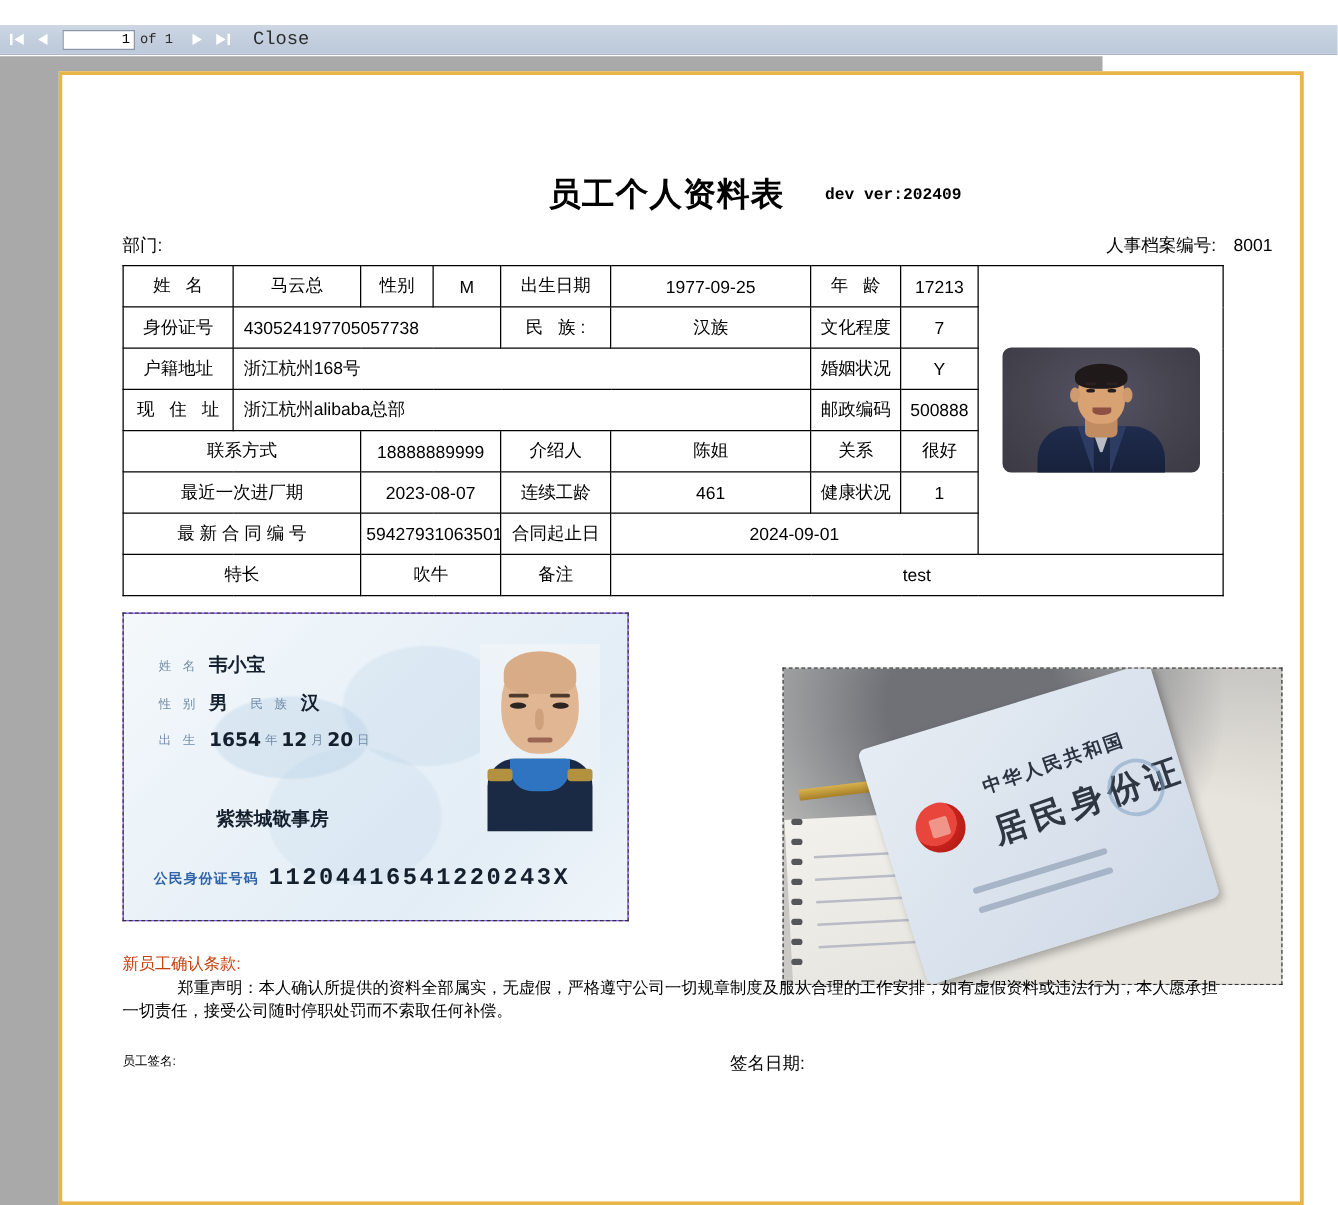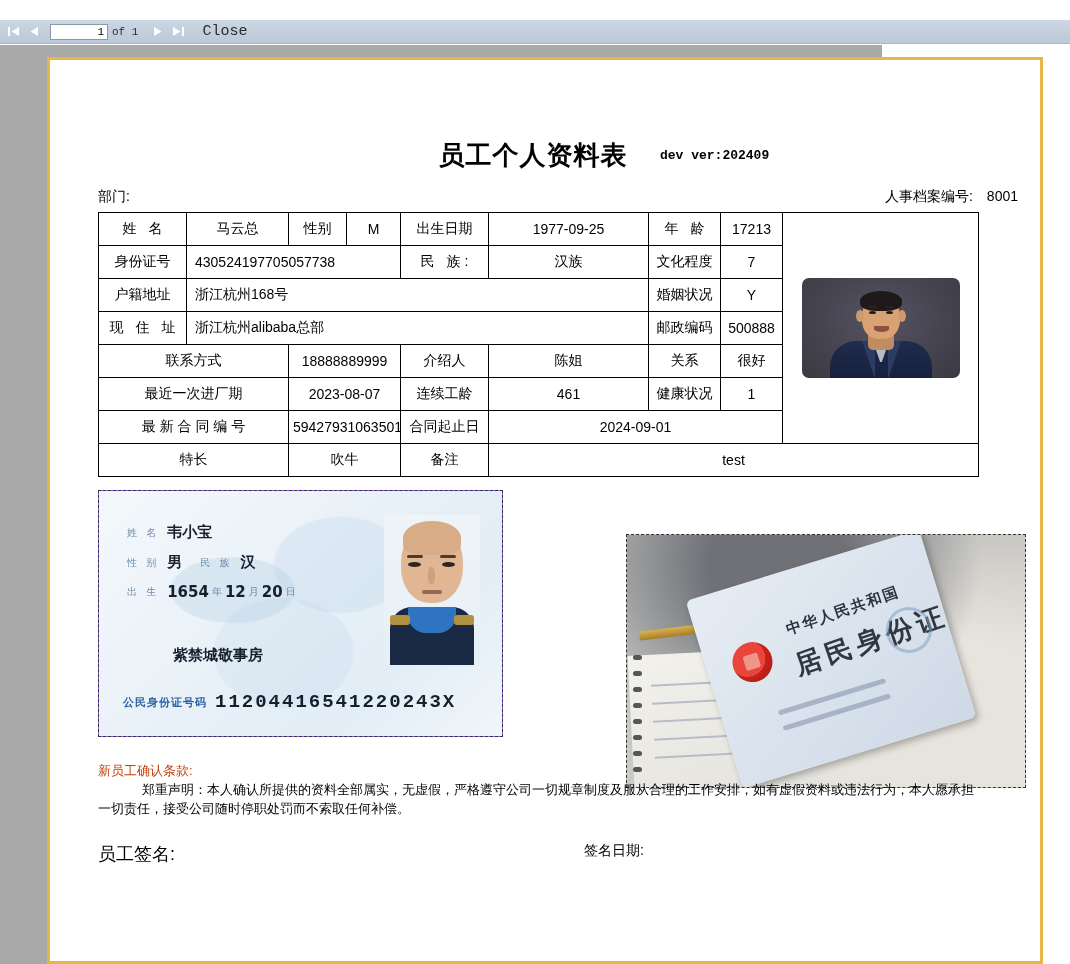--- a/index.html
+++ b/index.html
@@ -429,21 +429,21 @@
     font-size: 13px; color: #c2410c; white-space: nowrap;
   }
   #declaration-text {
     position: absolute; left: 48px; top: 720px;
     width: 888px;
     font-size: 13px; line-height: 19px; color: #000;
     text-indent: 44px;
   }
   #signature-label {
     position: absolute; left: 48px; top: 782px;
-    font-size: 18px; color: #000; white-space: nowrap;
+    font-size: 10px; color: #000; white-space: nowrap;
   }
   #sign-date-label {
     position: absolute; left: 534px; top: 782px;
     font-size: 14px; color: #000; white-space: nowrap;
   }
 </style>
 </head>
 <body>
 
 <div id="viewer-toolbar">

